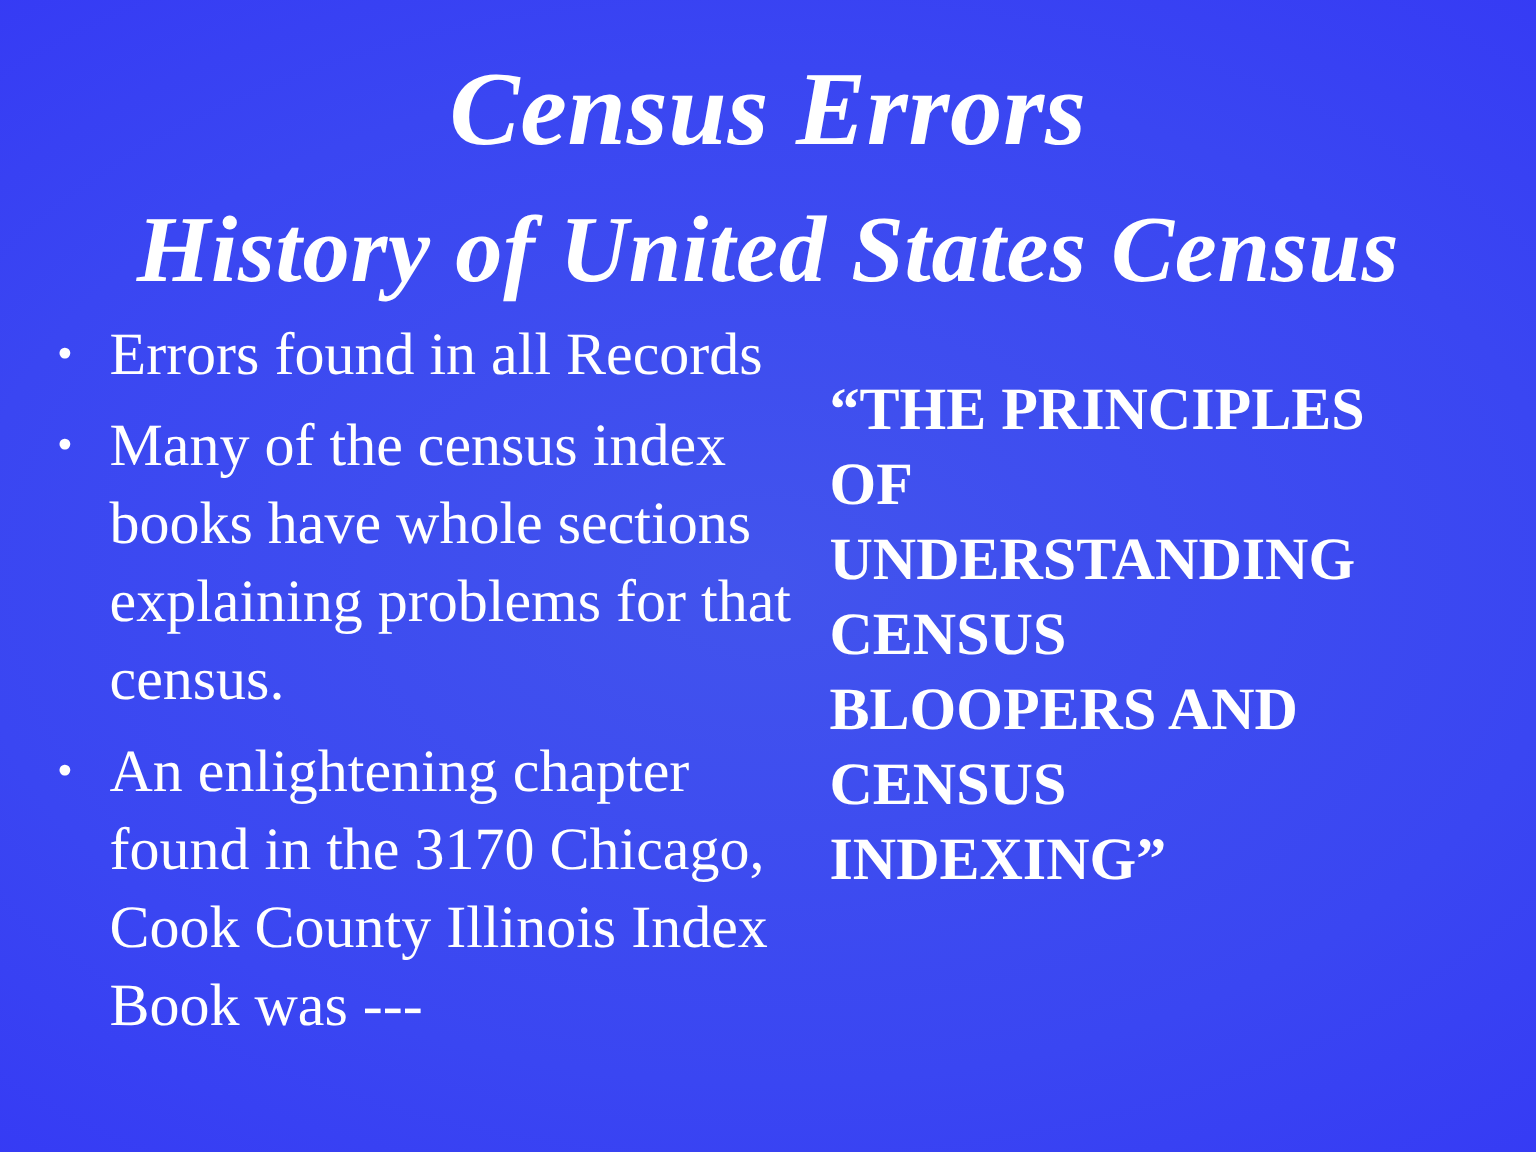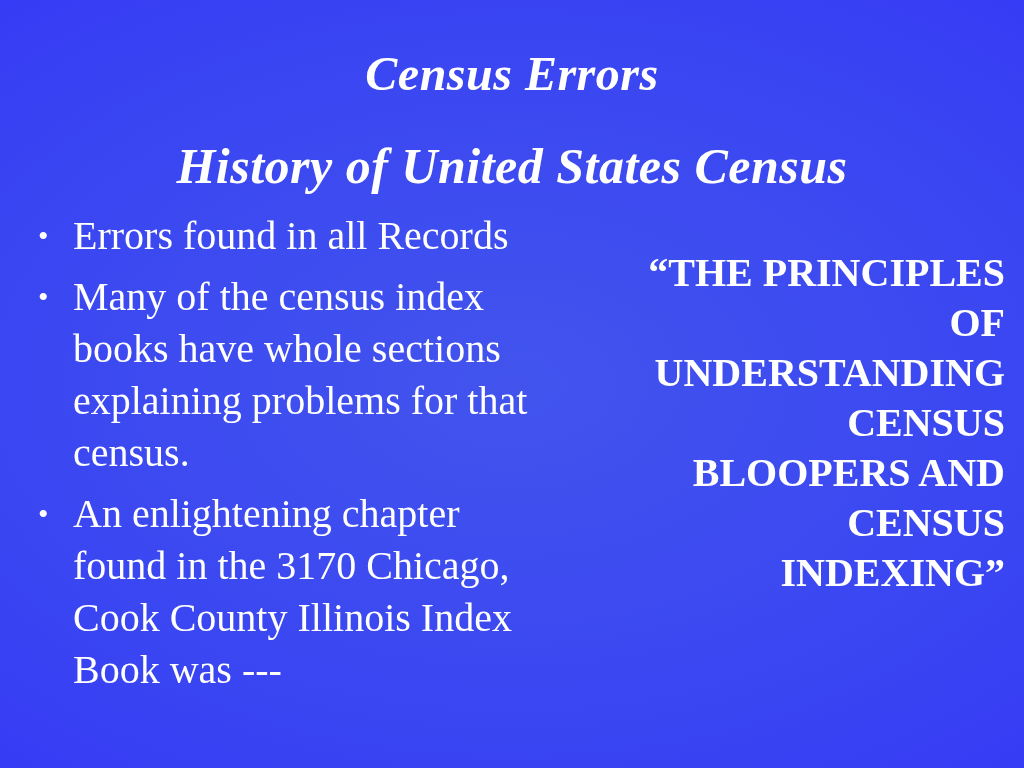--- a/index.html
+++ b/index.html
@@ -25,22 +25,22 @@
     position: absolute;
     top: 28px;
     left: 0;
     width: 100%;
     text-align: center;
     font-weight: bold;
     font-style: italic;
     line-height: 92px;
     letter-spacing: 0.5px;
   }
-  .title-line1 { font-size: 48px; }
-  .title-line2 { font-size: 50px; }
+  .title-line1 { font-size: 70px; }
+  .title-line2 { font-size: 63px; }
 
   .bullets {
     position: absolute;
     left: 34px;
     top: 210px;
     width: 506px;
   }
   .bullet-item {
     display: flex;
     align-items: flex-start;
@@ -58,21 +58,21 @@
   .bullet-text {
     flex: 1;
     white-space: pre-line;
   }
 
   .quote-block {
     position: absolute;
     left: 553px;
     top: 248px;
     width: 452px;
-    text-align: right;
+    text-align: left;
     font-weight: bold;
     font-size: 40px;
     line-height: 50px;
     white-space: pre-line;
   }
 </style>
 </head>
 <body>
 
 <div class="slide">

